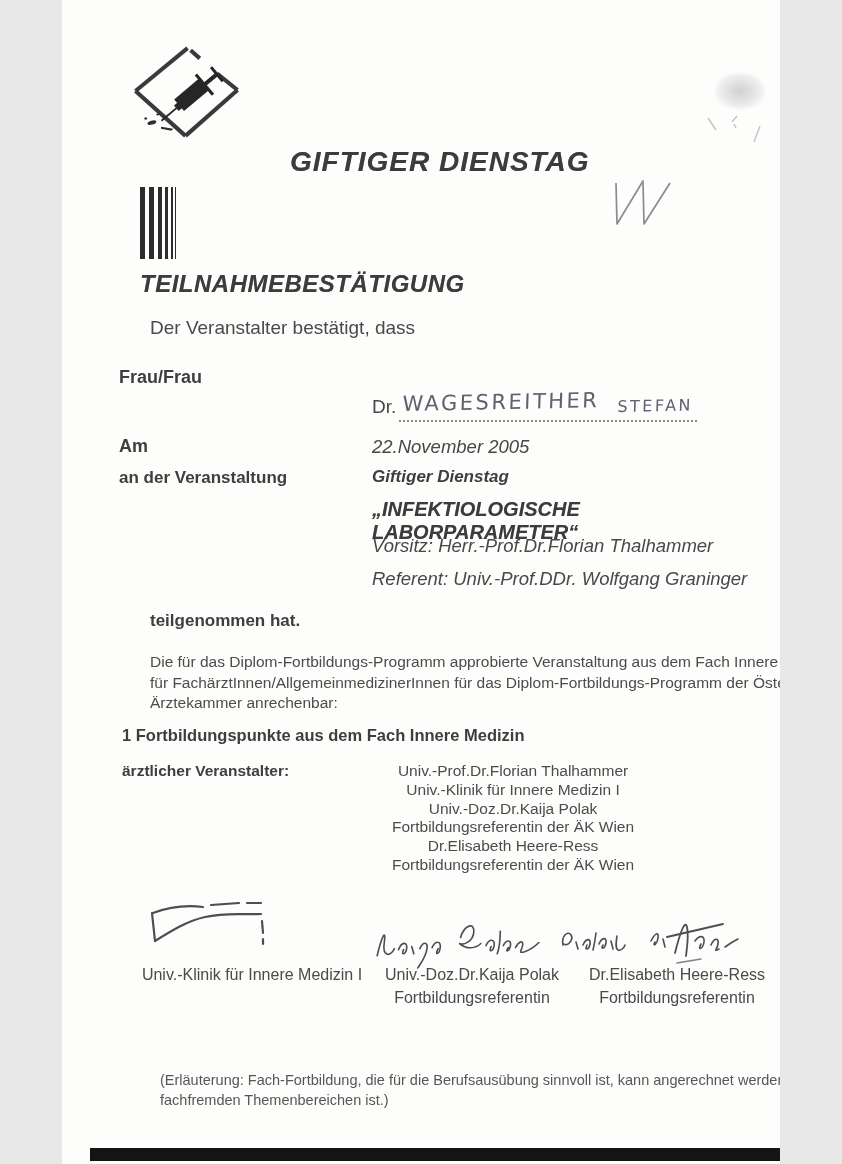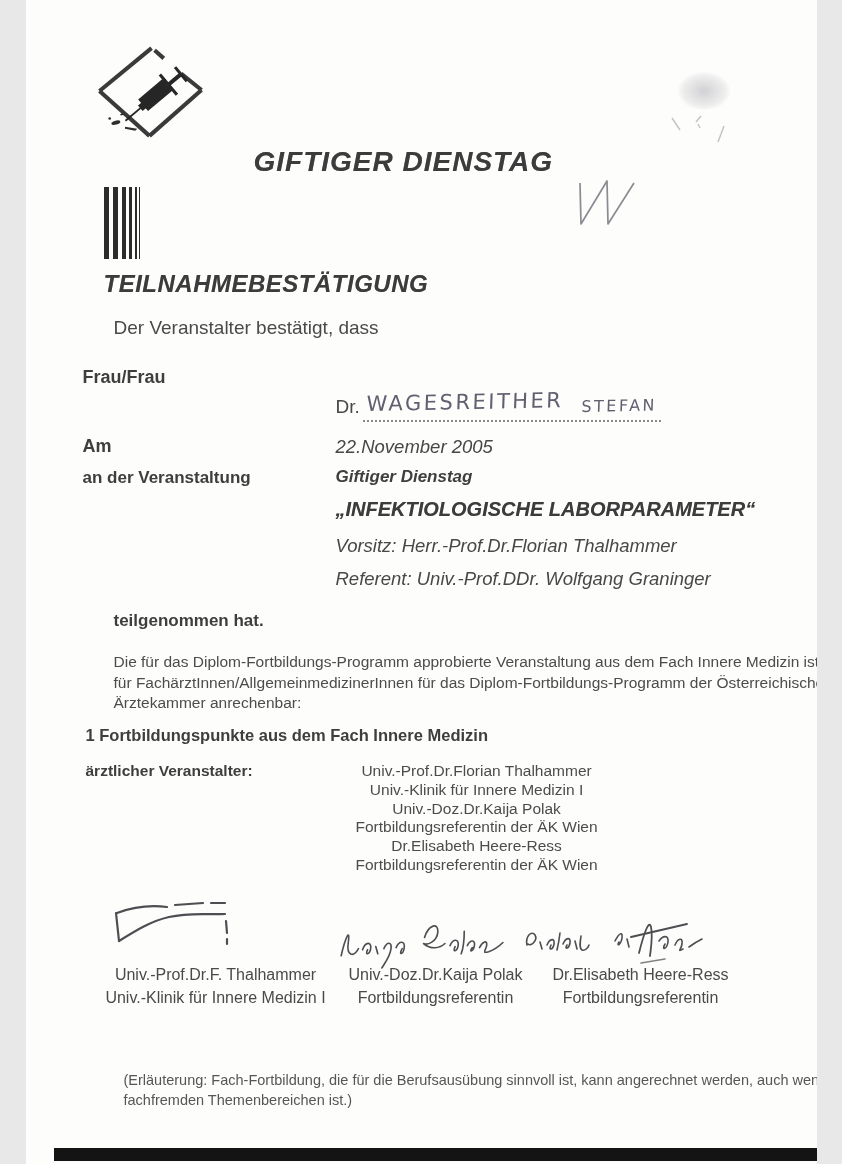--- a/index.html
+++ b/index.html
@@ -1,17 +1,17 @@
 <!DOCTYPE html>
 <html><head>
 <meta charset="utf-8">
 <style>
   html,body{margin:0;padding:0;background:#e8e8e8;}
   .page{
-    position:relative;width:791px;height:1164px;margin:0 auto;
+    position:relative;width:718px;height:1164px;margin:0 auto;
     background:#fdfdfc;overflow:hidden;
     font-family:"Liberation Sans", sans-serif;
     color:#424242;
   }
   .abs{position:absolute;}
   .scan-text{text-shadow:0 0 .5px rgba(70,70,70,.55);}
   .brand-title{font-size:28px;font-weight:bold;font-style:italic;letter-spacing:1px;color:#3c3c3c;}
   .heading{font-size:24px;font-weight:bold;font-style:italic;letter-spacing:.5px;color:#3c3c3c;}
   .intro{font-size:19px;color:#4a4a4a;}
   .label-bold{font-weight:bold;color:#3e3e3e;}
@@ -179,21 +179,20 @@
       <path d="M120,42 C125,22 130,8 132,16 C134,25 132,36 131,45" stroke-width="1.8"></path>
       <path d="M112,26 L168,13" stroke-width="1.8"></path>
       <path d="M140,30 C144,24 150,24 149,31 C148,38 142,40 146,33"></path>
       <path d="M156,34 C159,27 164,26 163,33 C162,39 158,41 164,38"></path>
       <path d="M170,36 C174,33 179,30 183,28"></path>
       <path d="M122,52 L146,48" opacity=".7"></path>
     </g>
   </svg>
 
   <div class="abs sigblock" style="left:55px;top:964px;width:270px">
-    <div>Univ.-Prof.Dr.F. Thalhammer</div>
     <div>Univ.-Klinik für Innere Medizin I</div>
   </div>
   <div class="abs sigblock" style="left:305px;top:964px;width:210px">
     <div>Univ.-Doz.Dr.Kaija Polak</div>
     <div>Fortbildungsreferentin</div>
   </div>
   <div class="abs sigblock" style="left:505px;top:964px;width:220px">
     <div>Dr.Elisabeth Heere-Ress</div>
     <div>Fortbildungsreferentin</div>
   </div>

